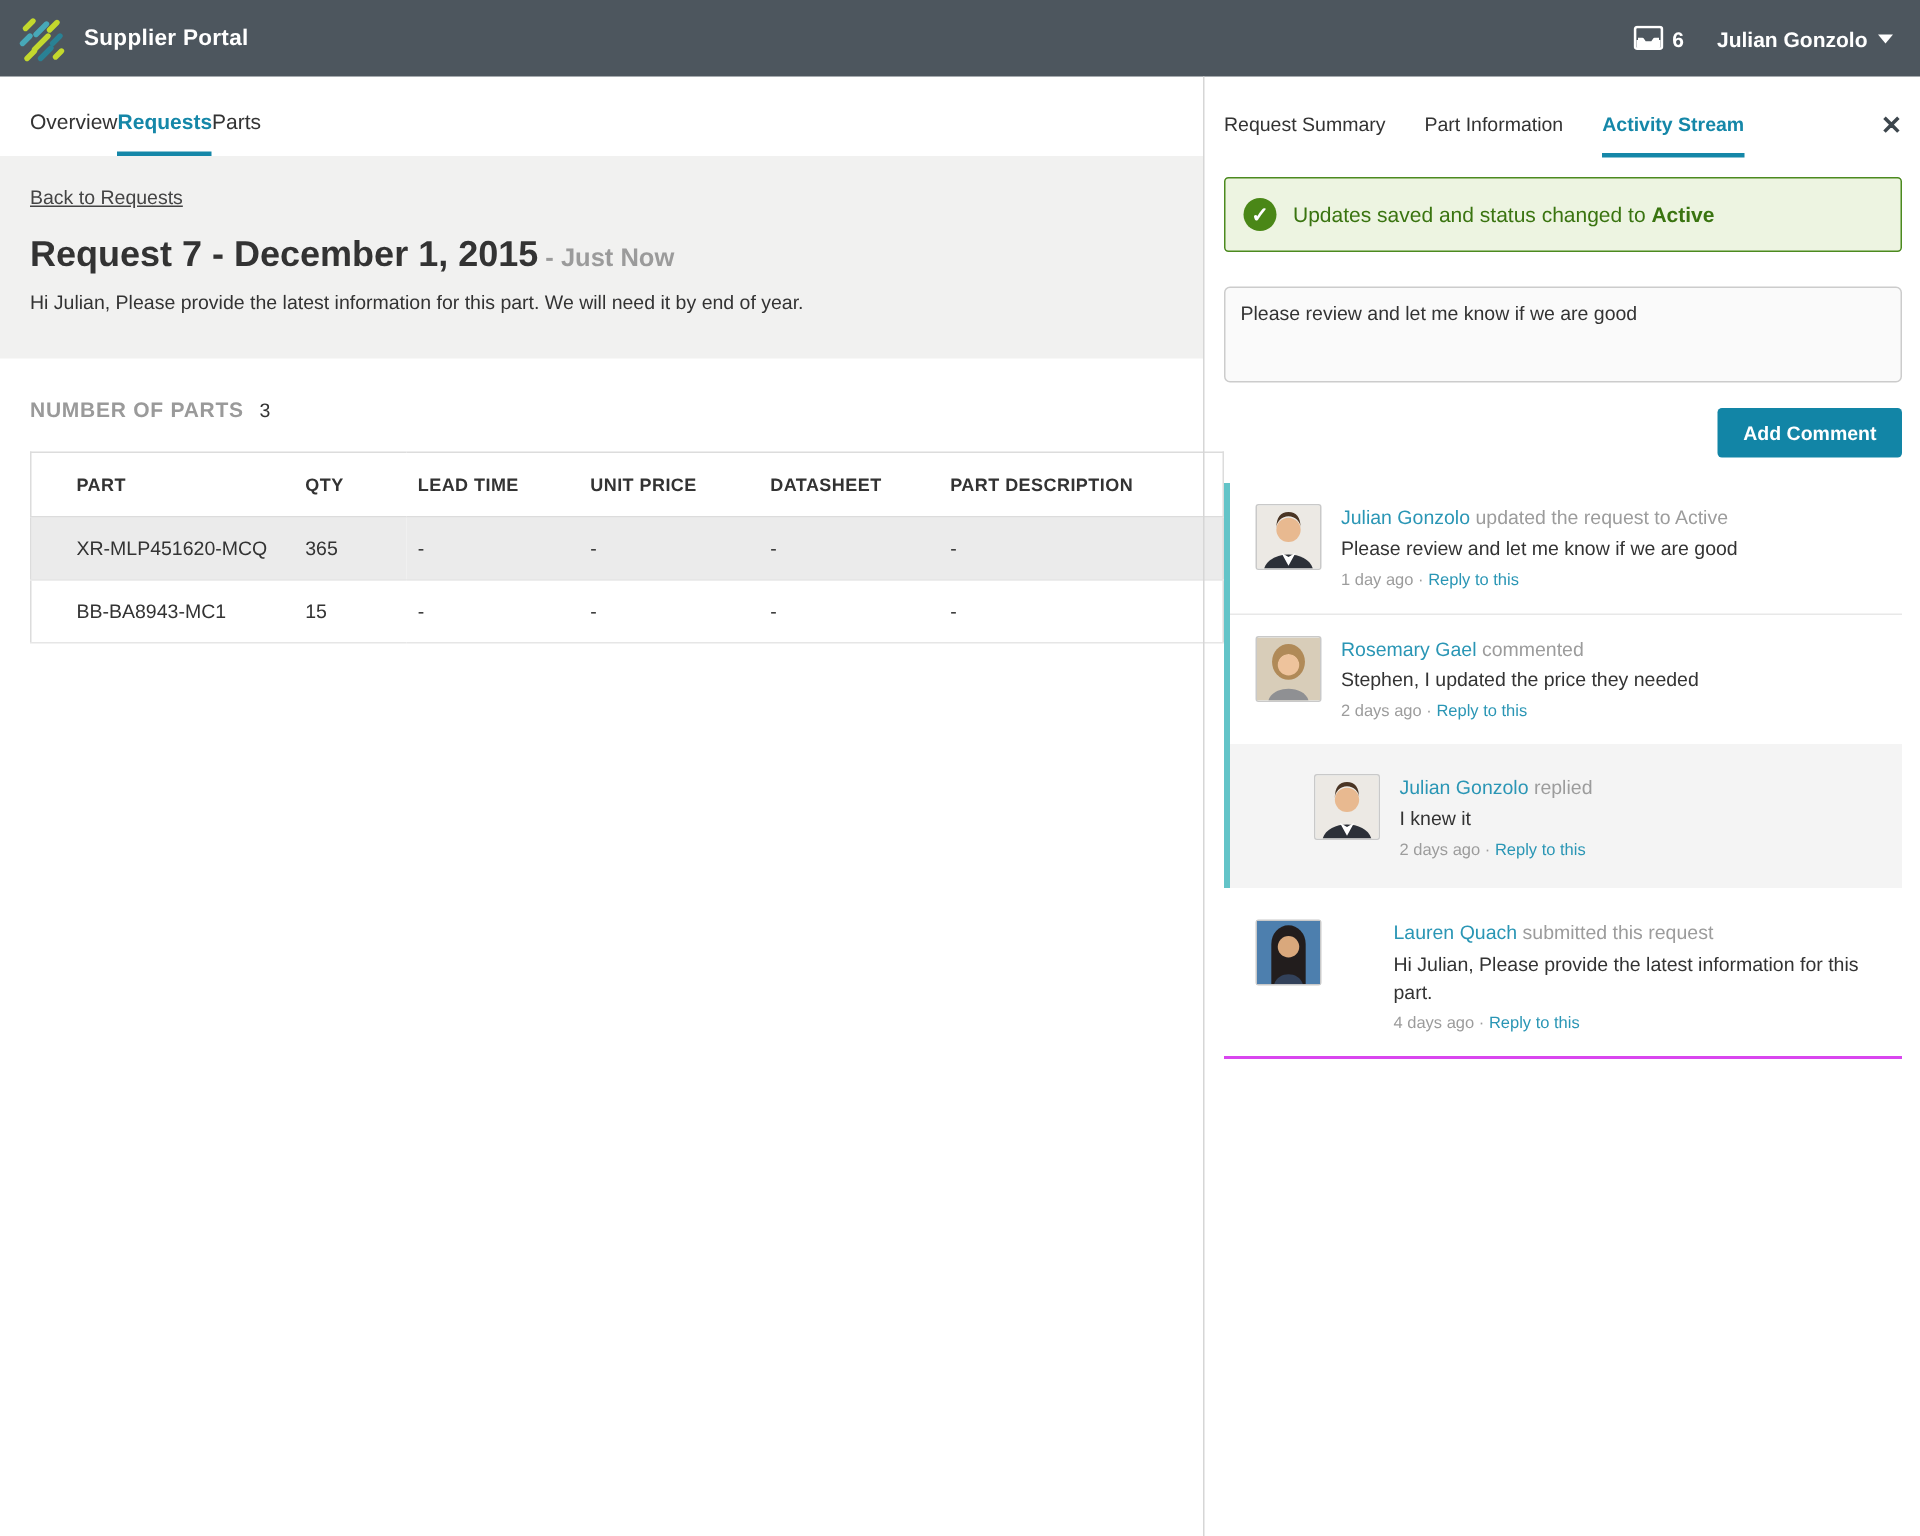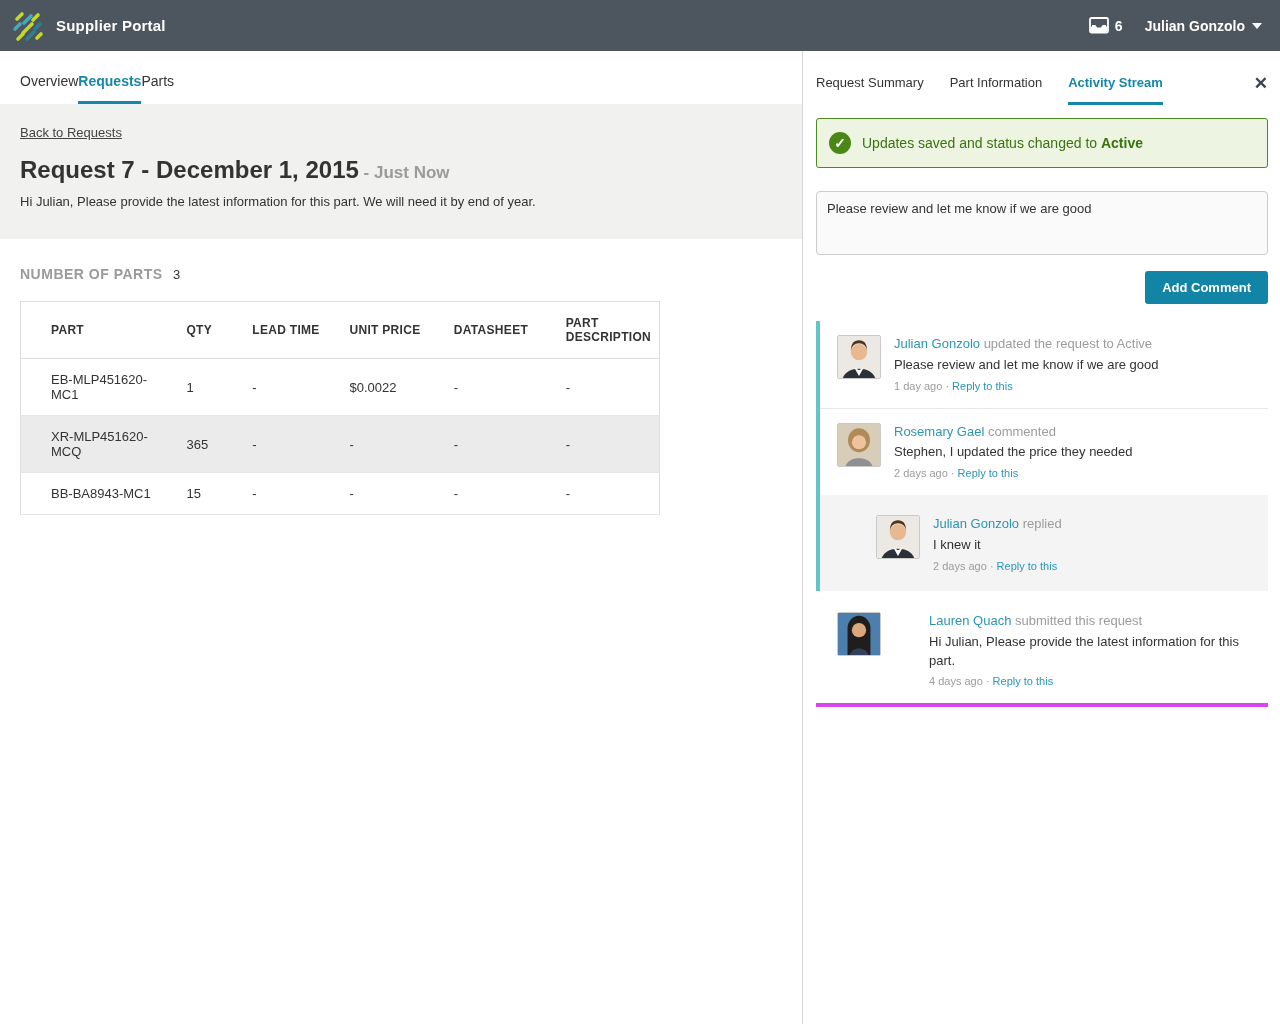--- a/index.html
+++ b/index.html
@@ -30,21 +30,21 @@
   .hero { background:#f1f1f0; padding:19px 20px 30px 20px; }
   .back-link { font-size:13px; color:#444; text-decoration:underline; cursor:pointer; display:inline-block; }
   .hero h1 { margin-top:15px; font-size:24px; font-weight:bold; color:#333; }
   .hero .stamp { font-size:17px; color:#9b9b9b; font-weight:bold; }
   .hero .desc { margin-top:10px; font-size:13px; color:#333; }
 
   .parts-meta { margin:26px 20px 18px 20px; }
   .parts-meta .lbl { font-size:14px; font-weight:bold; color:#9a9a9a; letter-spacing:.5px; }
   .parts-meta .val { font-size:13px; color:#333; margin-left:6px; }
 
-  table.parts { border-collapse:collapse; margin-left:20px; width:640px; border:1px solid #dcdcdc; }
+  table.parts { border-collapse:collapse; margin-left:20px; width:796px; border:1px solid #dcdcdc; }
   table.parts th { text-align:left; font-size:12px; font-weight:bold; color:#333; letter-spacing:.3px;
                    padding:14px 8px; border-bottom:1px solid #dcdcdc; background:#fff; }
   table.parts td { font-size:13px; color:#333; padding:13px 8px; border-bottom:1px solid #e6e6e6; }
   table.parts th:first-child, table.parts td:first-child { padding-left:30px; }
   table.parts tr.alt td { background:#ebebeb; }
   .col-part{width:175px}.col-qty{width:75px}.col-lead{width:115px}.col-price{width:120px}.col-ds{width:120px}
 
   
   .panel-tabs { padding-top:24px; display:flex; align-items:flex-start; gap:26px;text-align:right; }
   .panel-tab { font-size:13px; color:#333; padding-bottom:12px; cursor:pointer; }
@@ -61,21 +61,21 @@
   .comment-box { margin-top:23px; }
   .comment-box textarea { width:100%; height:64px; background:#fafafa; border:1px solid #ccc; border-radius:4px;
                           padding:9px 10px; font-size:13px; color:#333; font-family:"Liberation Sans",sans-serif; resize:none; }
   .add-comment { display:block; margin:12px 0 0 auto; background:#1285a6; color:#fff; border:none; border-radius:3px;
                  font-size:13px; font-weight:bold; padding:9px 17px; cursor:pointer; font-family:"Liberation Sans",sans-serif; }
 
   .stream { margin-top:17px; }
   .stream-top { border-left:4px solid #63c4c8; }
   .entry { display:flex; gap:13px; padding:14px 0 13px 17px; }
   .entry.first { border-bottom:1px solid #e8e8e8; }
-  .entry.last { padding-left:21px; border-bottom:4px solid #d946ef; margin-top:7px;gap:48px; }
+  .entry.last { padding-left:21px; border-bottom:2px solid #d946ef; margin-top:7px;gap:48px; }
   .reply-block { background:#f4f4f4; padding:20px 0 16px 56px; display:flex; gap:13px; }
   .avatar { width:44px; height:44px; border:1px solid #c9c9c9; border-radius:2px; flex:0 0 44px; background:#fff; }
   .avatar svg { display:block; width:100%; height:100%; }
   .e-body { font-size:13px; line-height:1.45; }
   .author { color:#2a96b5; cursor:pointer; }
   .action { color:#9c9c9c; }
   .msg { color:#333; margin-top:2px; }
   .meta { margin-top:4px; font-size:11px; color:#9c9c9c; }
   .reply-link { color:#2a96b5; cursor:pointer; }
 </style>
@@ -137,28 +137,20 @@
         <tr>
           <th class="col-part">PART</th>
           <th class="col-qty">QTY</th>
           <th class="col-lead">LEAD TIME</th>
           <th class="col-price">UNIT PRICE</th>
           <th class="col-ds">DATASHEET</th>
           <th>PART DESCRIPTION</th>
         </tr>
       </thead>
       <tbody>
-        <tr>
-          <td>EB-MLP451620-MC1</td>
-          <td>1</td>
-          <td>-</td>
-          <td>$0.0022</td>
-          <td>-</td>
-          <td>-</td>
-        </tr>
         <tr class="alt">
           <td>XR-MLP451620-MCQ</td>
           <td>365</td>
           <td>-</td>
           <td>-</td>
           <td>-</td>
           <td>-</td>
         </tr>
         <tr>
           <td>BB-BA8943-MC1</td>

